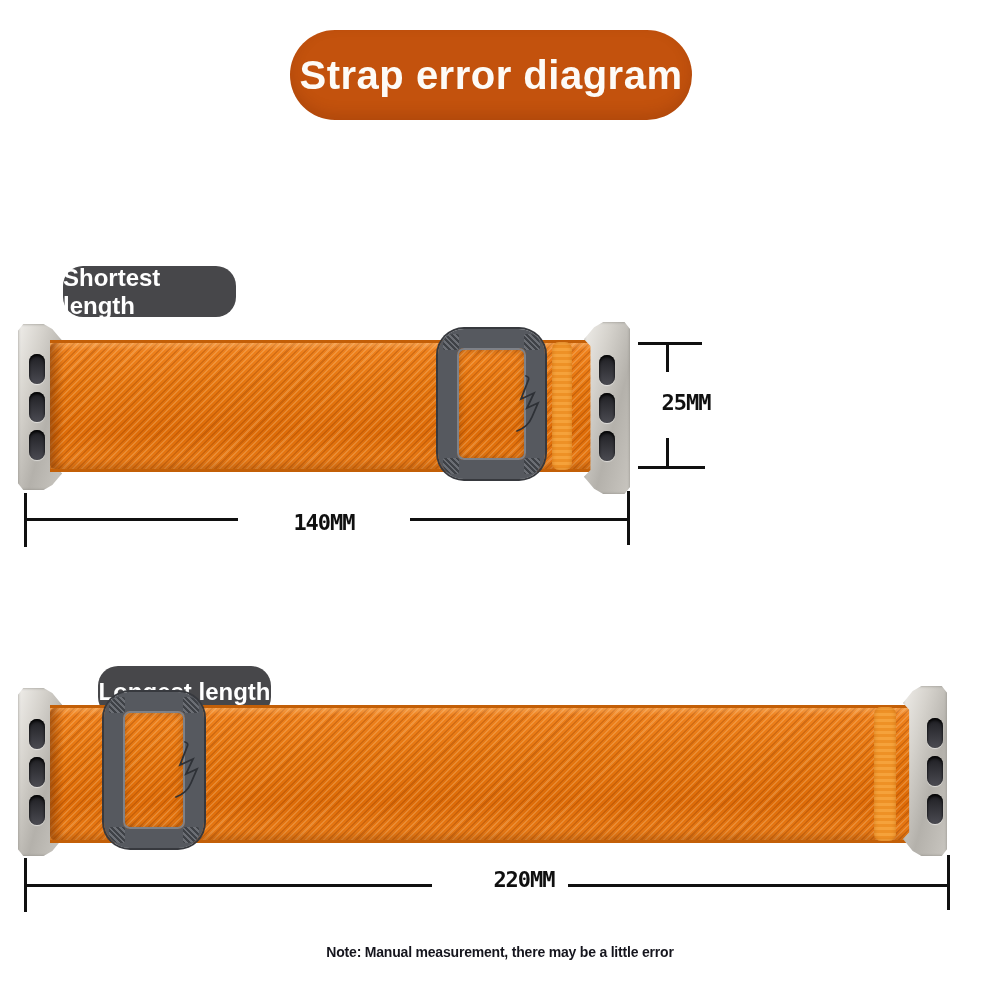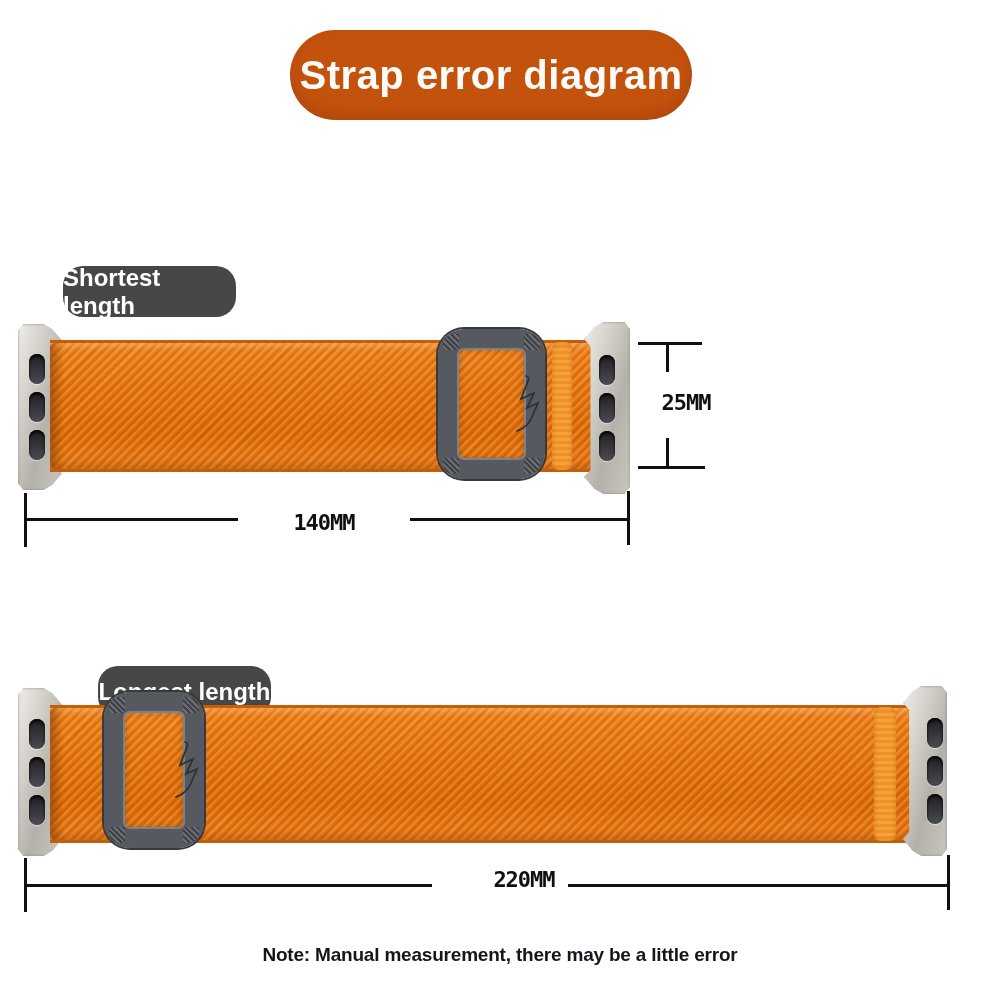--- a/index.html
+++ b/index.html
@@ -128,21 +128,21 @@
   
   #d220-tick-l{left:24px;  top:858px; width:3px;   height:54px;}
   #d220-line-l{left:24px;  top:884px; width:408px; height:3px;}
   #d220-label {left:456px; top:869px; width:136px;}
   #d220-line-r{left:568px; top:884px; width:382px; height:3px;}
   #d220-tick-r{left:947px; top:855px; width:3px;   height:55px;}
 
   
   .note{
     left:0; top:944px; width:1000px; text-align:center;
-    font-size:19px; font-weight:bold; color:var(--note-text); letter-spacing:-0.2px;
+    font-size:14px; font-weight:bold; color:var(--note-text); letter-spacing:-0.2px;
   }
 </style>
 </head>
 <body>
 
 <div class="stage">
 
   <div class="abs banner">
     <span>Strap error diagram</span>
   </div>

